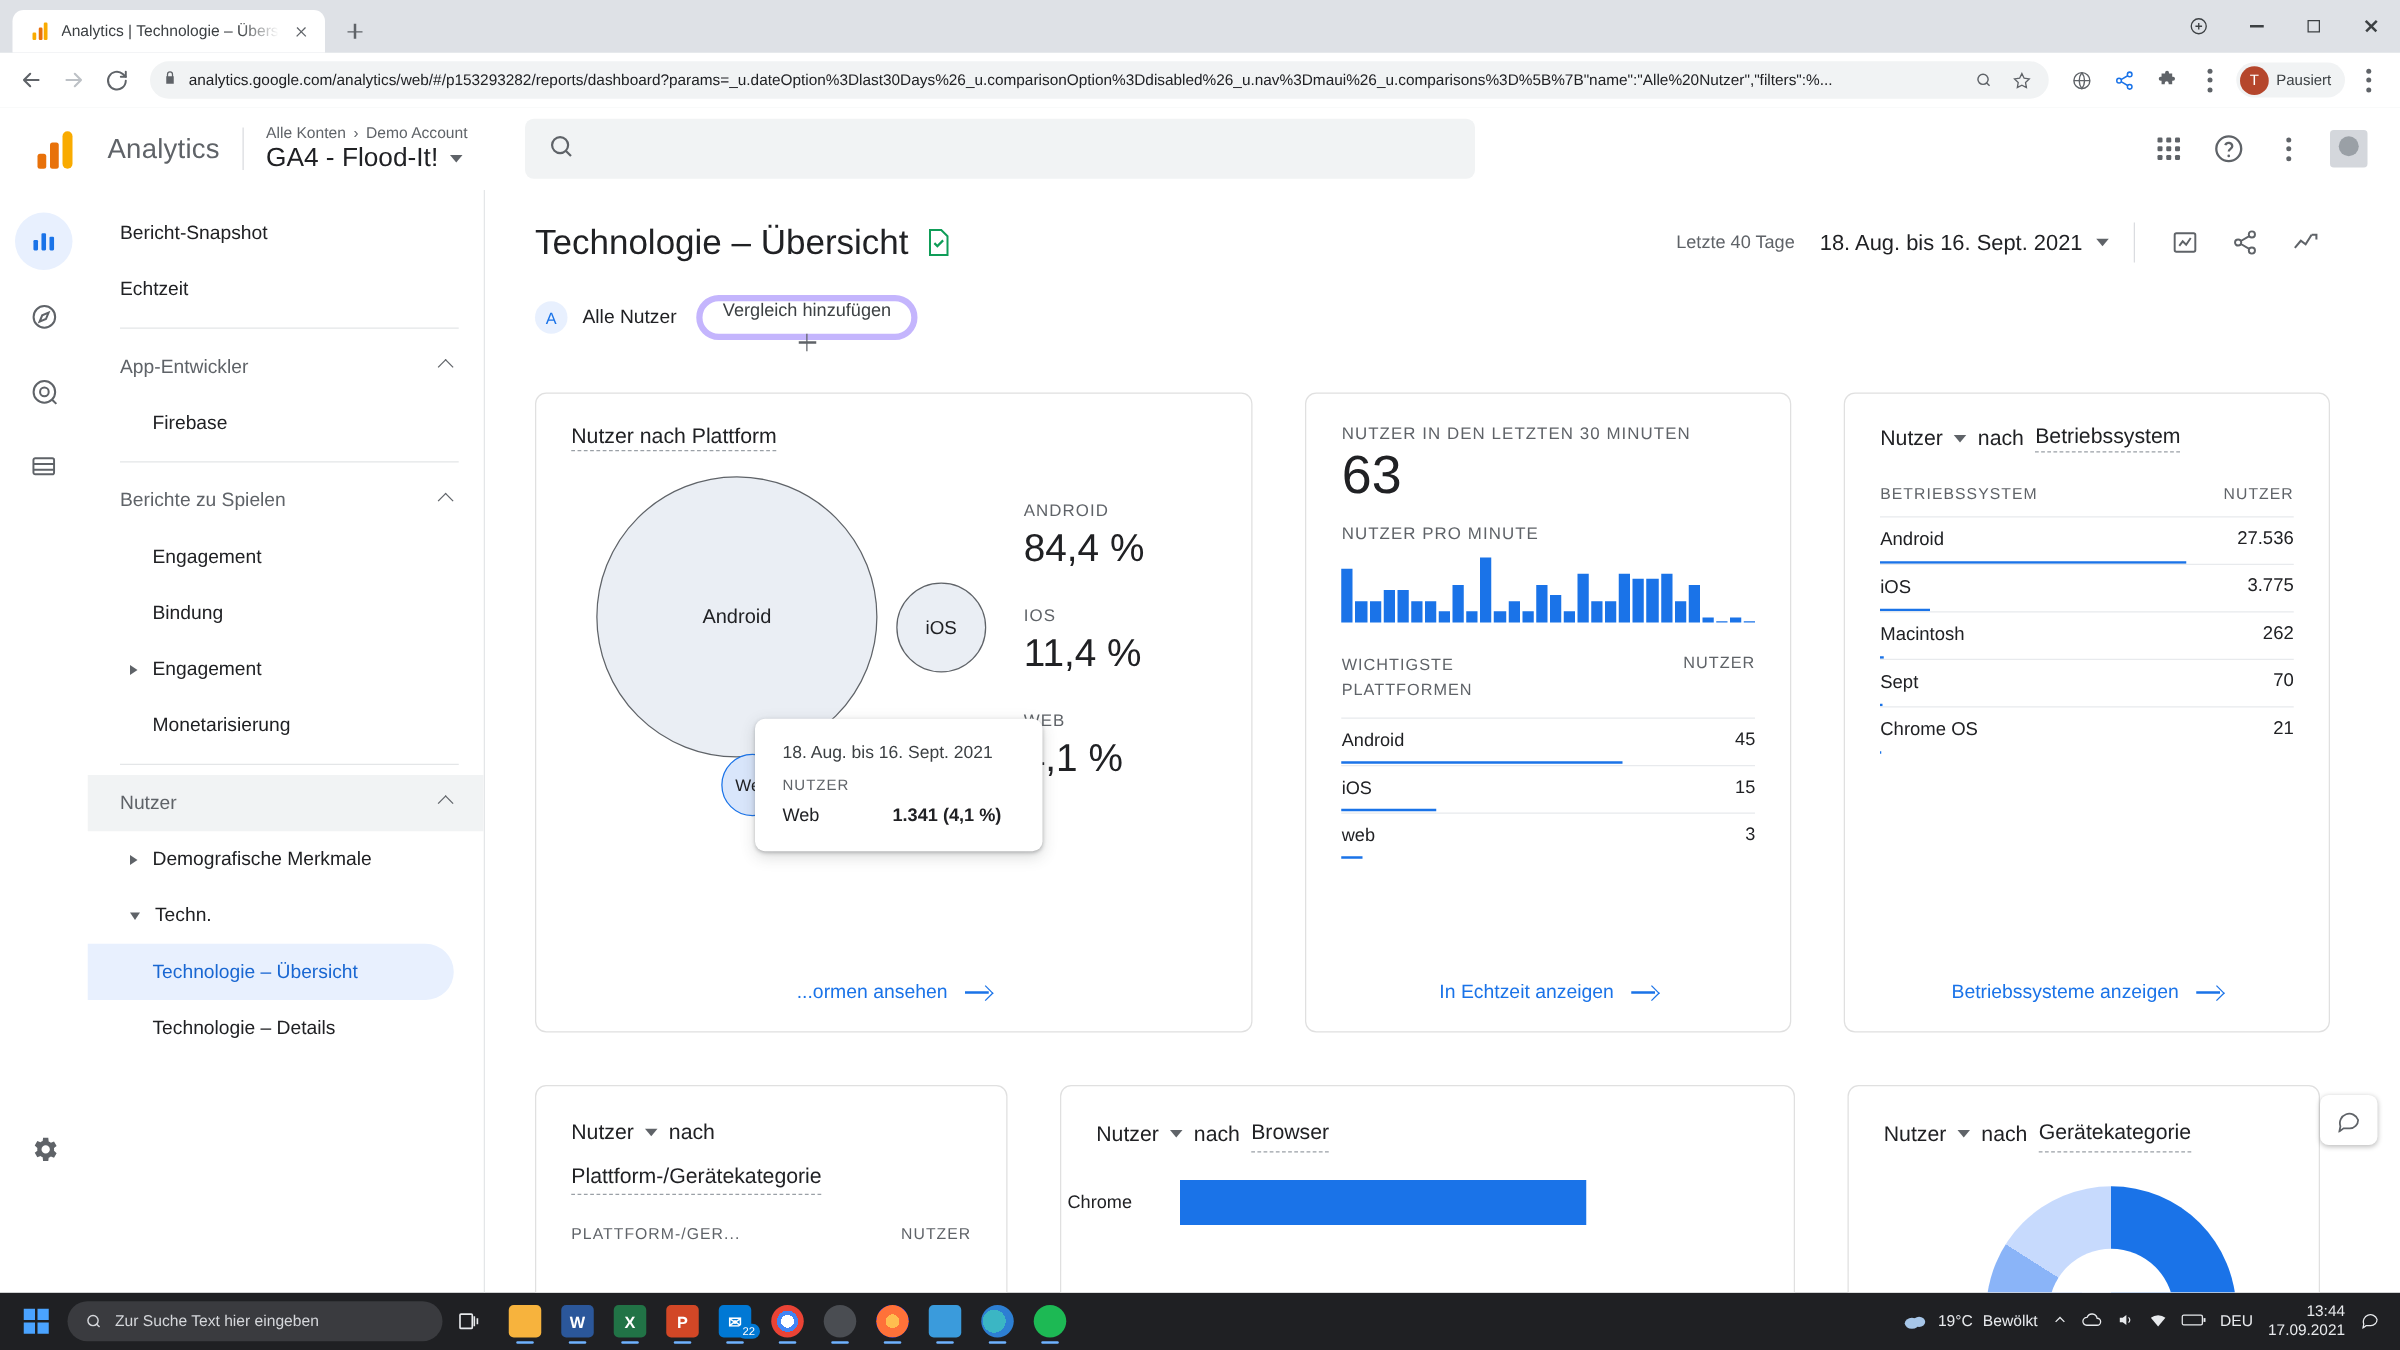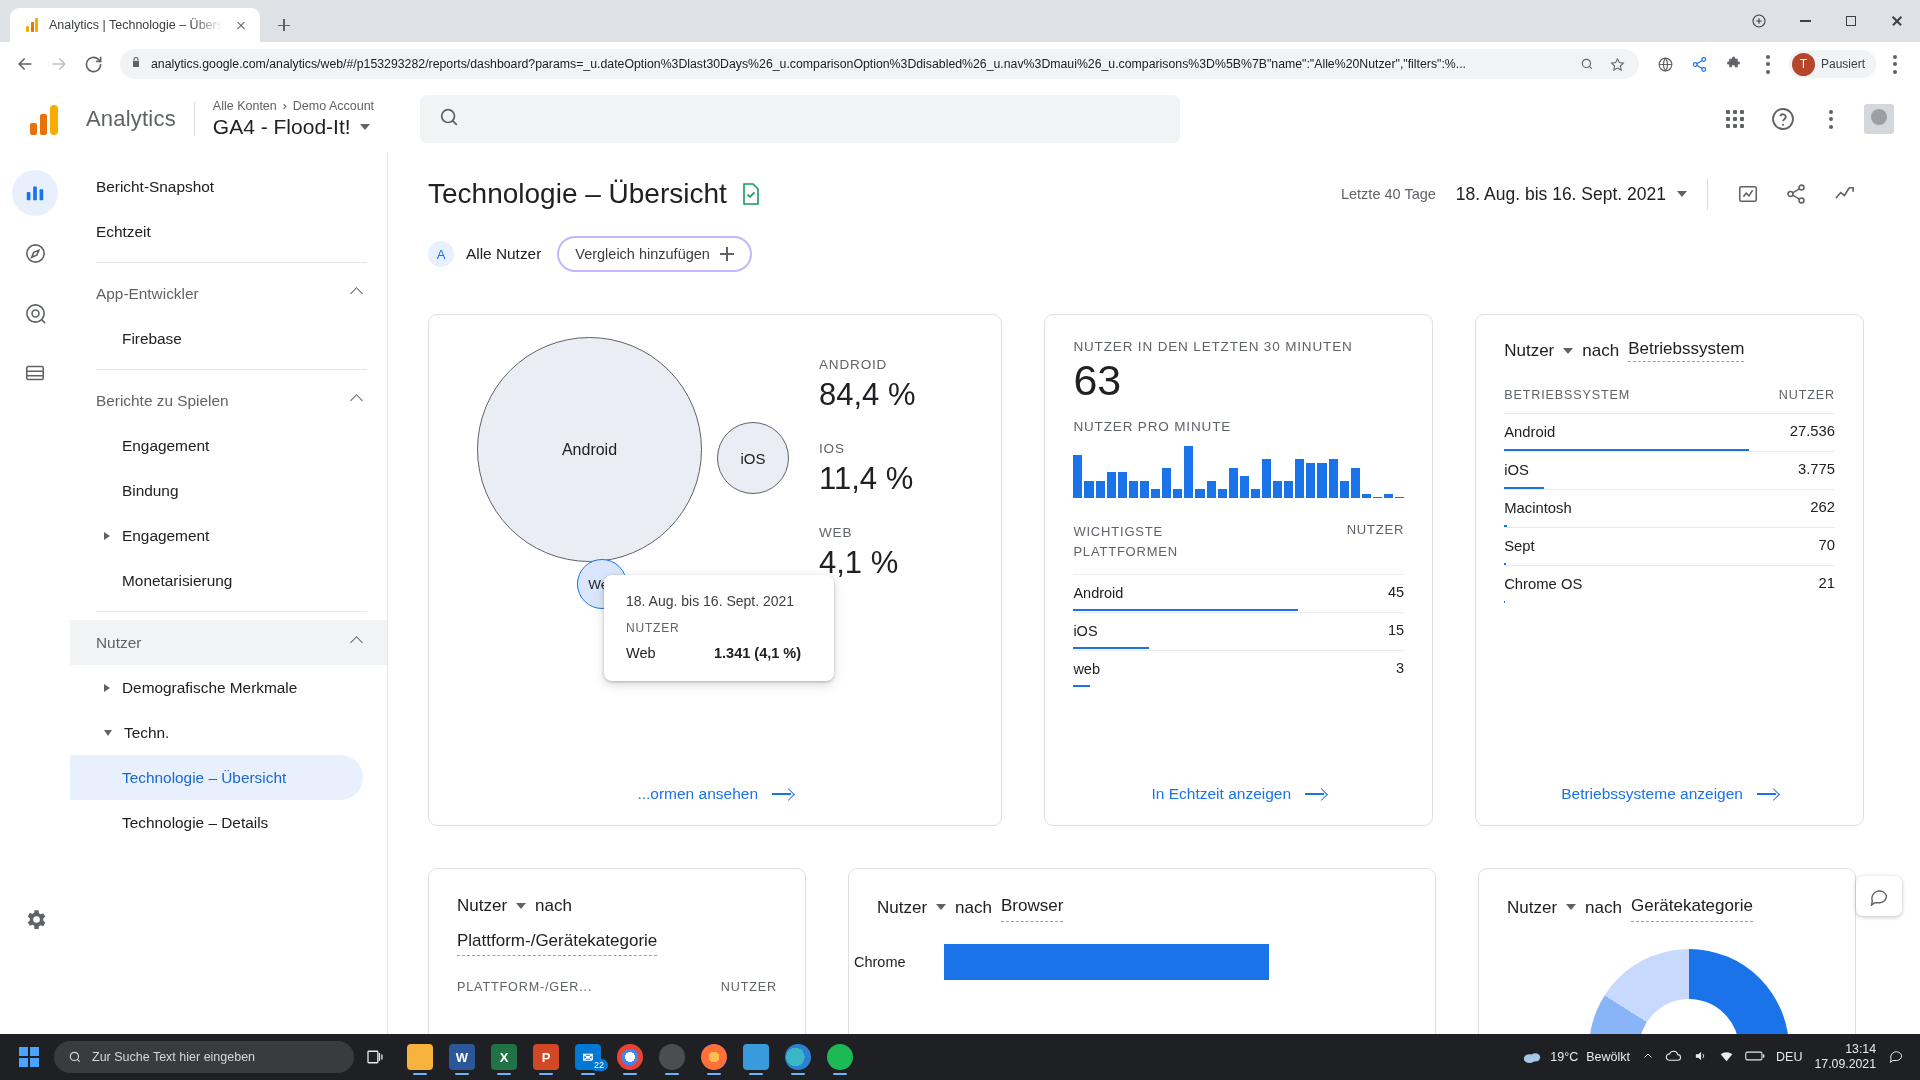--- a/index.html
+++ b/index.html
@@ -111,22 +111,22 @@
   .daterange-lbl { font-size:14.5px; color:#5f6368; margin-right:12px; }
   .daterange { font-size:17.5px; color:#202124; display:flex; align-items:center; gap:11px; }
   .vsep { width:1px;height:32px;background:#dadce0;margin:0 12px; }
   .ic-btn { width:40px;height:40px;border-radius:50%;display:flex;align-items:center;justify-content:center;color:#5f6368; }
 
   .chips { display:flex; align-items:center; gap:16px; margin-top:22px; }
   .chip-user { display:flex; align-items:center; gap:12px; }
   .chip-a { width:26px;height:26px;border-radius:50%;background:#e8f0fe;color:#1a73e8;font-size:13px;
             display:flex;align-items:center;justify-content:center; }
   .chip-lbl { font-size:15.4px; color:#202124; }
-  .chip-add { height:36px; border:2px solid #c4b5fd; border-radius:18px; display:flex; align-items:center;
-              gap:10px; padding:0 16px; font-size:14.5px; color:#3c4043; }
+  .chip-add { height:36px; border:5px solid #c4b5fd; border-radius:18px; display:flex; align-items:center;
+              gap:10px; padding:0 16px; font-size:14.5px; color:#3c4043;flex-direction:column; }
   .plus { position:relative; width:14px;height:14px; }
   .plus:before,.plus:after{content:"";position:absolute;background:#5f6368;}
   .plus:before{left:0;top:6.2px;width:14px;height:1.6px;}
   .plus:after{left:6.2px;top:0;width:1.6px;height:14px;}
 
   .cards { display:flex; gap:42px; margin-top:42px; }
   .card { background:#fff; border:1px solid #e0e0e0; border-radius:9px; position:relative; }
   .card-t { font-size:17px; color:#202124; padding:24px 0 0 28px; }
   .dotted { border-bottom:1px dashed #9aa0a6; padding-bottom:2px; }
   .card-cta { position:absolute; bottom:22px; left:0; width:100%; display:flex; align-items:center;
@@ -529,20 +529,21 @@
             </div>
             <div class="chip-add">
               <span>Vergleich hinzufügen</span>
               <span class="plus"></span>
             </div>
           </div>
 
           <div class="cards">
 
             <div class="card card1">
+              <div class="card-t"><span class="dotted">Nutzer nach Plattform</span></div>
               <div class="bub-wrap">
                 <div class="bub android">
                     <span>Android</span>
                   </div>
                 <div class="bub ios">
                     <span>iOS</span>
                   </div>
                 <div class="bub web">
                     <span>Web</span>
                   </div>
@@ -817,21 +818,21 @@
         </span>
         <span>
           <svg width="20" height="12" viewBox="0 0 26 12" fill="none" stroke="#e8eaed" stroke-width="1.4">
               <rect x="1" y="1" width="21" height="10" rx="1.6"></rect>
               <rect x="23.2" y="4" width="2" height="4" fill="#e8eaed" stroke="none"></rect>
             </svg>
         </span>
         <span>DEU</span>
       </span>
       <span class="clock">
-        <span>13:14</span>
+        <span>13:44</span>
         <span>17.09.2021</span>
       </span>
       <span>
         <svg width="16" height="15" viewBox="0 0 24 24" fill="none" stroke="#e8eaed" stroke-width="1.6">
             <path d="M21 12a8 8 0 0 1-8 8H7l-4 3 1-5a8 8 0 1 1 17-6z"></path>
           </svg>
       </span>
     </div>
   </div>
 </div>

